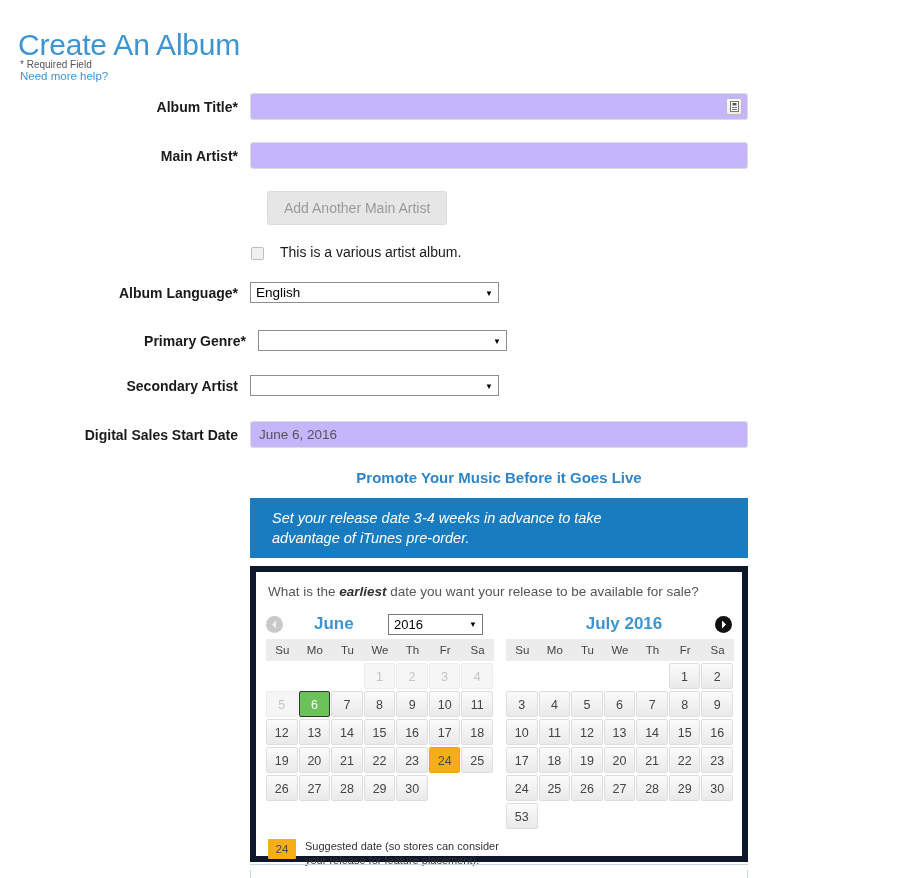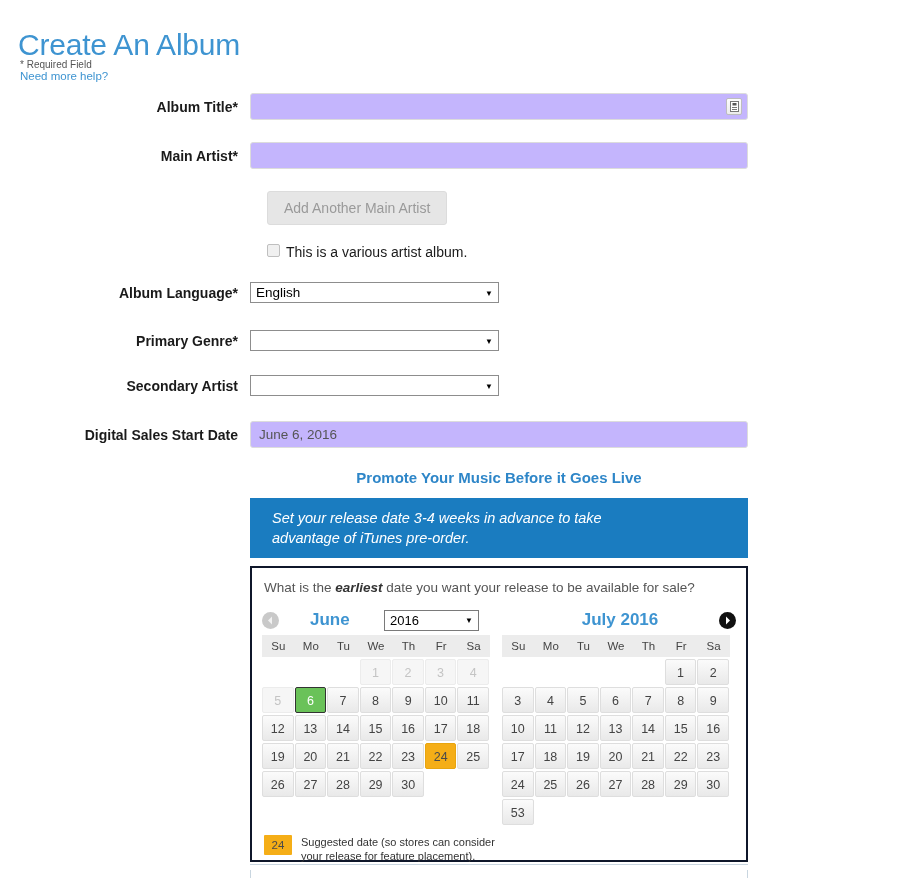--- a/index.html
+++ b/index.html
@@ -53,21 +53,21 @@
   }
   .icon-btn svg { display: block; }
 
   .btn-grey {
     background: #e6e6e6; border: 1px solid #dcdcdc; border-radius: 3px;
     color: #9a9a9a; font-size: 14px; height: 34px;
     padding: 0 16px; font-family: "Liberation Sans", sans-serif;
     cursor: pointer;
   }
 
-  .cbrow { display: flex; align-items: flex-start; gap: 6px; margin-left: 16px; }
+  .cbrow { display: flex; align-items: flex-end; gap: 16px; }
   .cbox {
     width: 13px; height: 13px; border: 1px solid #bfbfbf;
     background: #f0f0f0; border-radius: 2px; cursor: pointer;
   }
   .cbtext { font-size: 14px; color: #1a1a1a; }
 
   select.sel {
     -webkit-appearance: none; appearance: none;
     border: 1px solid #8d8d8d; background: #ffffff;
     height: 21px; width: 249px; font-size: 13.5px; color: #000;
@@ -89,21 +89,21 @@
   .promo-banner {
     position: absolute; left: 250px; top: 498px; width: 498px; height: 60px;
     background: #1a7cc0; color: #ffffff; font-style: italic;
     font-size: 14.5px; line-height: 20px;
     padding: 4px 22px; display: flex; flex-direction: column; justify-content: center;
   }
 
   
   .cal-panel {
     position: absolute; left: 250px; top: 566px; width: 498px; height: 296px;
-    border: 2px solid #0f172a; background: #ffffff;
+    border: 6px solid #0f172a; background: #ffffff;
   }
   .cal-q {
     padding: 12px 14px 10px 12px; font-size: 13.5px; color: #555;
   }
   .cal-q i { font-style: italic; font-weight: bold; color: #333; }
 
   .cal-nav {
     position: relative; height: 30px; margin: 0 10px;
     display: flex; align-items: center;
   }
@@ -223,21 +223,21 @@
 
   <div class="row" style="left:0; top:282px; width:750px;">
     <div class="lbl" style="width:250px;">Album Language*</div>
     <span class="selwrap">
       <select class="sel">
         <option>English</option>
       </select>
     </span>
   </div>
 
-  <div class="row" style="left:0; top:330px; width:750px;">
+  <div class="row" style="left:8px; top:330px; width:750px;">
     <div class="lbl" style="width:250px;">Primary Genre*</div>
     <span class="selwrap">
       <select class="sel">
         <option></option>
       </select>
     </span>
   </div>
 
   <div class="row" style="left:0; top:375px; width:750px;">
     <div class="lbl" style="width:250px;">Secondary Artist</div>

